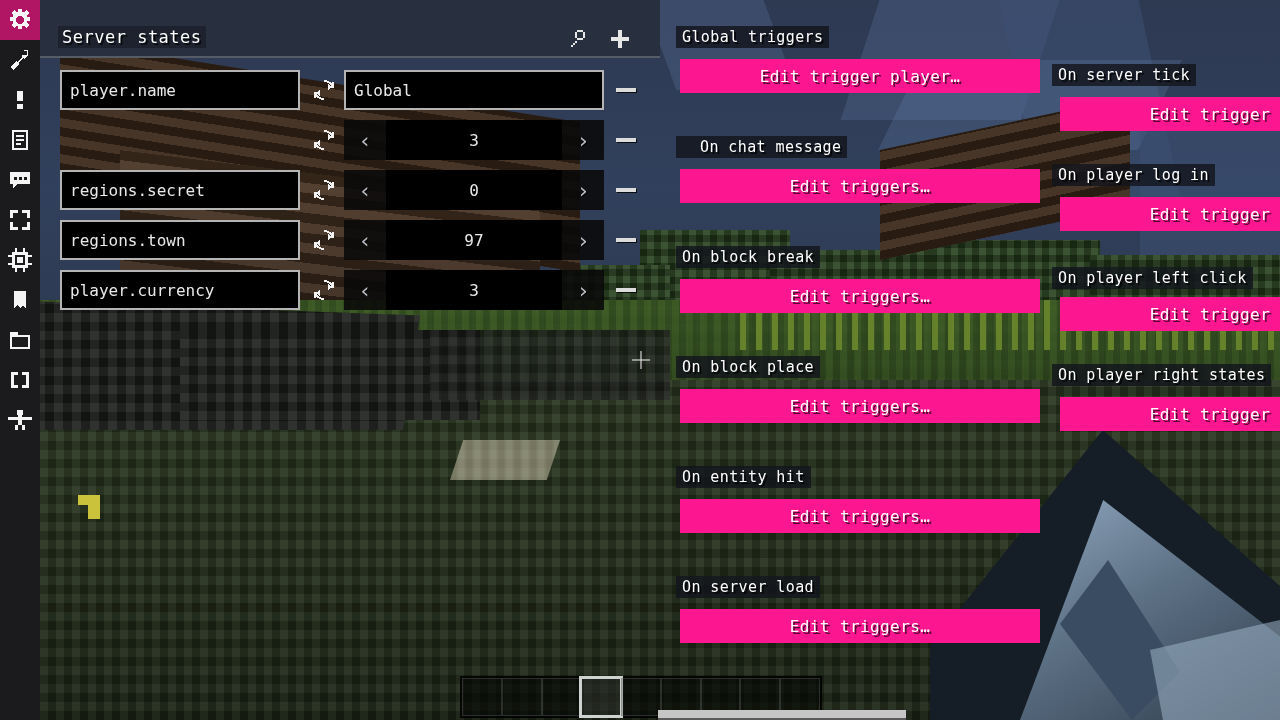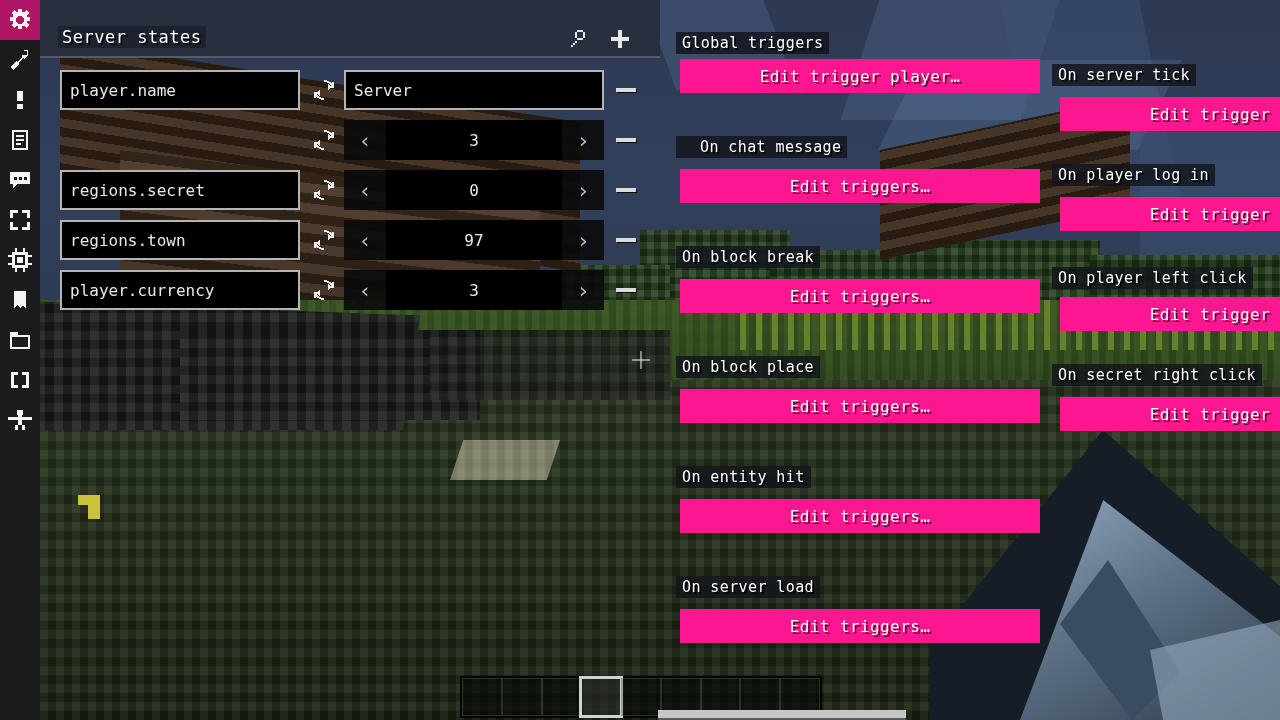--- a/index.html
+++ b/index.html
@@ -394,21 +394,21 @@
         <div class="state-row" style="top: 70px; width: 600px;">
           <div class="key-field">player.name</div>
           <div class="sync-btn">
             <svg width="22" height="22" viewBox="0 0 22 22" shape-rendering="crispEdges">
               <path d="M11 3a8 8 0 017 4h-3v2h6V3h-2v2a10 10 0 00-8-4v2z" fill="#f2f2f2"></path>
               <path d="M11 19a8 8 0 01-7-4h3v-2H1v6h2v-2a10 10 0 008 4v-2z" fill="#f2f2f2"></path>
               <path d="M5 9h12v4H5V9z" fill="#f2f2f2" opacity="0"></path>
               <path d="M15 5l4 3-4 3V5zM7 11l-4 3 4 3v-6z" fill="#f2f2f2"></path>
             </svg>
           </div>
-          <div class="val-text">Server</div>
+          <div class="val-text">Global</div>
           <div class="del-btn">
             <i></i>
           </div>
         </div>
         <div class="state-row" style="top: 120px; width: 600px;">
           <div class="sync-btn">
             <svg width="22" height="22" viewBox="0 0 22 22" shape-rendering="crispEdges">
               <path d="M11 3a8 8 0 017 4h-3v2h6V3h-2v2a10 10 0 00-8-4v2z" fill="#f2f2f2"></path>
               <path d="M11 19a8 8 0 01-7-4h3v-2H1v6h2v-2a10 10 0 008 4v-2z" fill="#f2f2f2"></path>
               <path d="M5 9h12v4H5V9z" fill="#f2f2f2" opacity="0"></path>
@@ -476,37 +476,37 @@
             <div class="num-arrow">‹</div>
             <div class="num-val">3</div>
             <div class="num-arrow">›</div>
           </div>
           <div class="del-btn">
             <i></i>
           </div>
         </div>
       </div>
     <div class="trig-col" id="col-mid">
-        <div class="trig-label" style="left: 0px; top: 32px;">Global triggers</div>
+        <div class="trig-label" style="left: 0px; top: 26px;">Global triggers</div>
         <div class="trig-btn" style="left: 4px; top: 59px; width: 360px;">Edit trigger player…</div>
         <div class="trig-label" style="left: 0px; top: 136px; padding-left: 24px;">On chat message</div>
         <div class="trig-btn" style="left: 4px; top: 169px; width: 360px;">Edit triggers…</div>
         <div class="trig-label" style="left: 0px; top: 246px;">On block break</div>
         <div class="trig-btn" style="left: 4px; top: 279px; width: 360px;">Edit triggers…</div>
         <div class="trig-label" style="left: 0px; top: 356px;">On block place</div>
         <div class="trig-btn" style="left: 4px; top: 389px; width: 360px;">Edit triggers…</div>
         <div class="trig-label" style="left: 0px; top: 466px;">On entity hit</div>
         <div class="trig-btn" style="left: 4px; top: 499px; width: 360px;">Edit triggers…</div>
         <div class="trig-label" style="left: 0px; top: 576px;">On server load</div>
         <div class="trig-btn" style="left: 4px; top: 609px; width: 360px;">Edit triggers…</div>
       </div>
     <div class="trig-col" id="col-right">
         <div class="trig-label" style="left: 0px; top: 64px;">On server tick</div>
         <div class="trig-btn" style="left: 8px; top: 97px; width: 300px;">Edit trigger</div>
         <div class="trig-label" style="left: 0px; top: 164px;">On player log in</div>
         <div class="trig-btn" style="left: 8px; top: 197px; width: 300px;">Edit trigger</div>
         <div class="trig-label" style="left: 0px; top: 267px;">On player left click</div>
         <div class="trig-btn" style="left: 8px; top: 297px; width: 300px;">Edit trigger</div>
-        <div class="trig-label" style="left: 0px; top: 364px;">On secret right click</div>
+        <div class="trig-label" style="left: 0px; top: 364px;">On player right states</div>
         <div class="trig-btn" style="left: 8px; top: 397px; width: 300px;">Edit trigger</div>
       </div>
   </div>
 </div>
 
 </body></html>

